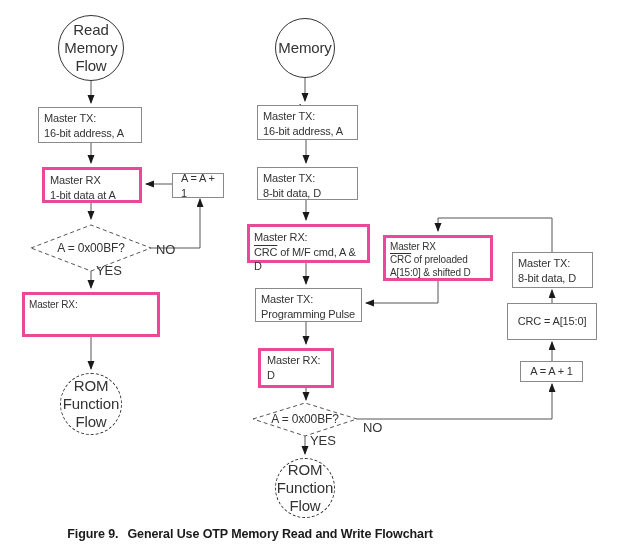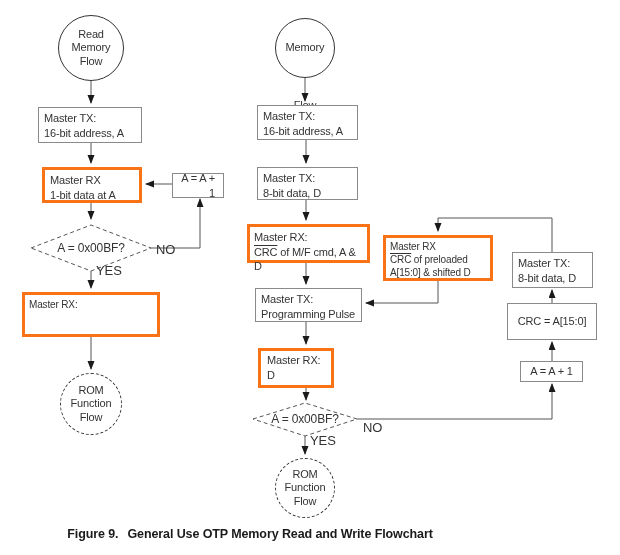--- a/index.html
+++ b/index.html
@@ -8,28 +8,28 @@
     position:relative; width:620px; height:555px; background:#ffffff;
     font-family:"Liberation Sans", sans-serif; color:#333;
     overflow:hidden;
   }
   #wires { position:absolute; left:0; top:0; width:620px; height:555px; }
   .box {
     position:absolute; background:#fff; border:1px solid #8a8a8a;
     font-size:11px; line-height:1.32; letter-spacing:-0.15px;
     padding:3px 3px 2px 5px; color:#333;
   }
-  .box.bold { border:3px solid #f97316; }
-  .box.ctr { display:flex; align-items:center; justify-content:center; text-align:right; padding:8px; }
+  .box.bold { border:3px solid #ec4899; }
+  .box.ctr { display:flex; align-items:center; justify-content:center; text-align:left; padding:8px; }
   .box.vctr { display:flex; align-items:center; padding:0 0 0 6px; }
   .fs10 { font-size:10px; }
   .circle {
     position:absolute; background:#fff; border:1.5px solid #333; border-radius:50%;
     display:flex; flex-direction:column; align-items:center; justify-content:center;
-    text-align:center; font-size:11px; line-height:1.22; letter-spacing:-0.15px;
+    text-align:center; font-size:15px; line-height:1.22; letter-spacing:-0.15px;
   }
   .circle.dashed { border-style:dashed; }
   .dlabel {
     position:absolute; display:flex; align-items:center; justify-content:center;
     font-size:12px; letter-spacing:-0.15px; color:#333;
   }
   .branch { position:absolute; font-size:13px; color:#333; letter-spacing:-0.1px; }
   .ovl { text-decoration:overline; }
   #caption {
     position:absolute; left:0; top:527px; width:500px; text-align:center;

